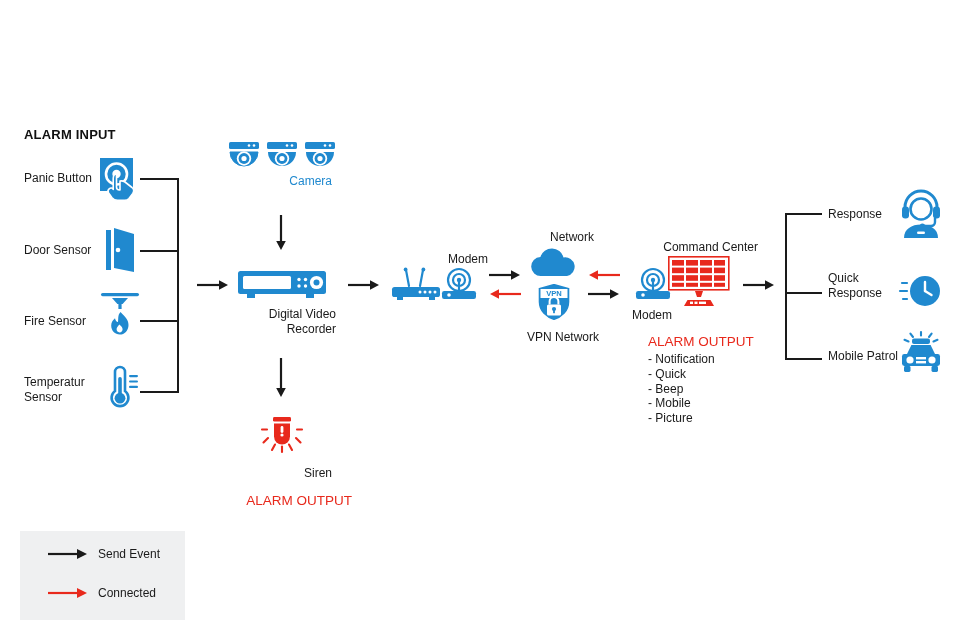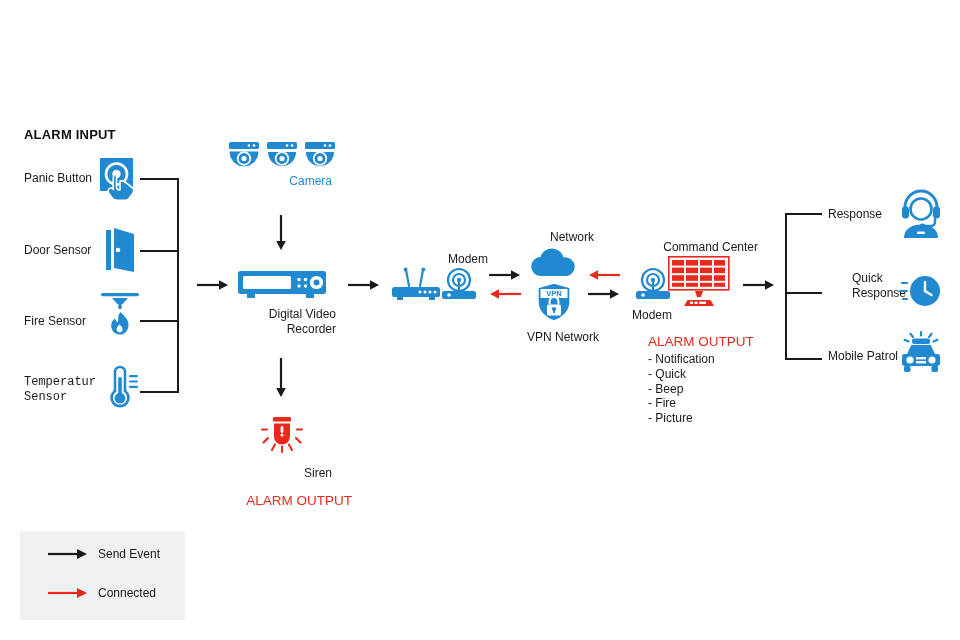--- a/index.html
+++ b/index.html
@@ -24,21 +24,21 @@
 </head>
 <body>
 
 <div id="stage">
 
   <div class="abs hdr" style="left:24px;top:127px;">ALARM INPUT</div>
 
   <div class="abs lbl" style="left:24px;top:171px;width:80px;">Panic Button</div>
   <div class="abs lbl" style="left:24px;top:243px;width:80px;">Door Sensor</div>
   <div class="abs lbl" style="left:24px;top:314px;width:80px;">Fire Sensor</div>
-  <div class="abs lbl" style="left:24px;top:375px;width:80px;font-family:Liberation Mono, monospace;">Temperatur
+  <div class="abs lbl" style="left:24px;top:375px;width:80px;">Temperatur
 Sensor</div>
 
   <div class="abs" style="left:99px;top:157px;">
     <svg width="44" height="44" viewBox="0 0 44 44">
       <rect x="1" y="1" width="33" height="33" fill="#2089cf"></rect>
       <circle cx="17.5" cy="17" r="10.5" fill="none" stroke="#ffffff" stroke-width="2.6"></circle>
       <circle cx="17.5" cy="17" r="4.2" fill="#ffffff"></circle>
       <path d="M17.5 17 L17.5 30 Q17.5 33 20.5 33 L21 33 L21 24 Q23.5 23.4 26 25 L33 30.5
                Q36 33 33.8 36.5 L30 41.5 Q28.4 43.4 25.6 43.4 L18.5 43.4 Q15 43.4 13 40.8
                L9.6 36 Q8 33.4 10.4 31.6 Q12.6 30 14.2 32.4 L14.2 22 Q14.2 17 17.5 17 Z" fill="#2089cf" stroke="#ffffff" stroke-width="1.6" stroke-linejoin="round"></path>
@@ -303,21 +303,21 @@
         <rect x="31" y="45.6" width="7" height="2.4"></rect>
       </g>
     </svg>
   </div>
 
   <div class="abs red-hdr" style="left:648px;top:334px;">ALARM OUTPUT</div>
   <div class="abs out-list" style="left:648px;top:352px;">
     <div>- Notification</div>
     <div>- Quick</div>
     <div>- Beep</div>
-    <div>- Fire</div>
+    <div>- Mobile</div>
     <div>- Picture</div>
   </div>
 
   <div class="abs" style="left:743px;top:277px;">
     <svg width="32" height="16" viewBox="0 0 32 16">
       <line x1="0" y1="8" x2="24" y2="8" stroke="#1a1a1a" stroke-width="2.2"></line>
       <path d="M31 8 L22 3.2 L22 12.8 Z" fill="#1a1a1a"></path>
     </svg>
   </div>
 
@@ -333,21 +333,21 @@
       <rect x="2" y="14.5" width="7" height="12" rx="3.2" fill="#2089cf"></rect>
       <rect x="33" y="14.5" width="7" height="12" rx="3.2" fill="#2089cf"></rect>
       <circle cx="21" cy="17" r="10.5" fill="none" stroke="#2089cf" stroke-width="2.6"></circle>
       <path d="M35 26 V30 a4 4 0 0 1 -4 4 H24" fill="none" stroke="#2089cf" stroke-width="2.4"></path>
       <circle cx="22.4" cy="34" r="2.6" fill="#2089cf"></circle>
       <path d="M4 46 C4 37 11.6 32.5 21 32.5 C30.4 32.5 38 37 38 46 Z" fill="#2089cf"></path>
       <rect x="17" y="39.5" width="8" height="2.4" rx="1.2" fill="#ffffff"></rect>
     </svg>
   </div>
 
-  <div class="abs lbl" style="left:828px;top:271px;width:74px;margin-left:24px;">Quick
+  <div class="abs lbl" style="left:828px;top:271px;width:74px;">Quick
 Response</div>
   <div class="abs" style="left:900px;top:269px;">
     <svg width="42" height="44" viewBox="0 0 42 44">
       <circle cx="25" cy="22" r="15" fill="#2089cf"></circle>
       <g stroke="#ffffff" stroke-width="2.4" stroke-linecap="round">
         <line x1="25" y1="22" x2="25" y2="13"></line>
         <line x1="25" y1="22" x2="31.5" y2="26"></line>
       </g>
       <g stroke="#2089cf" stroke-width="2.2" stroke-linecap="round">
         <line x1="7" y1="14" x2="2" y2="14"></line>

